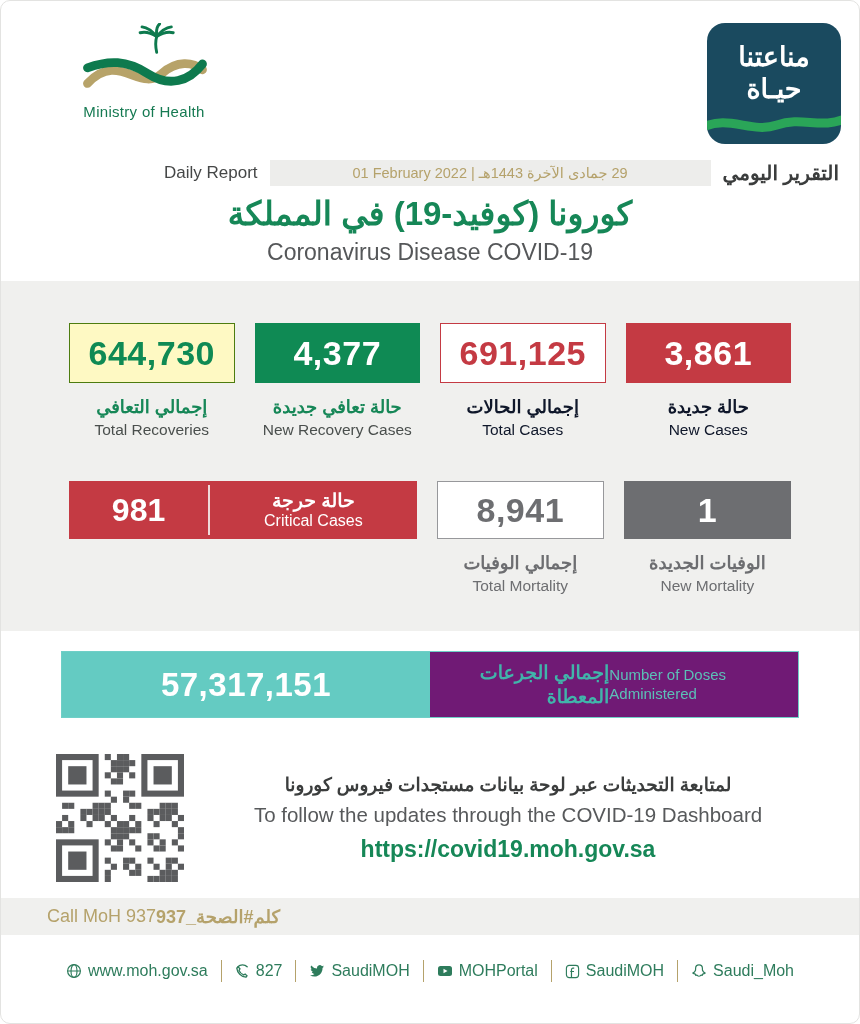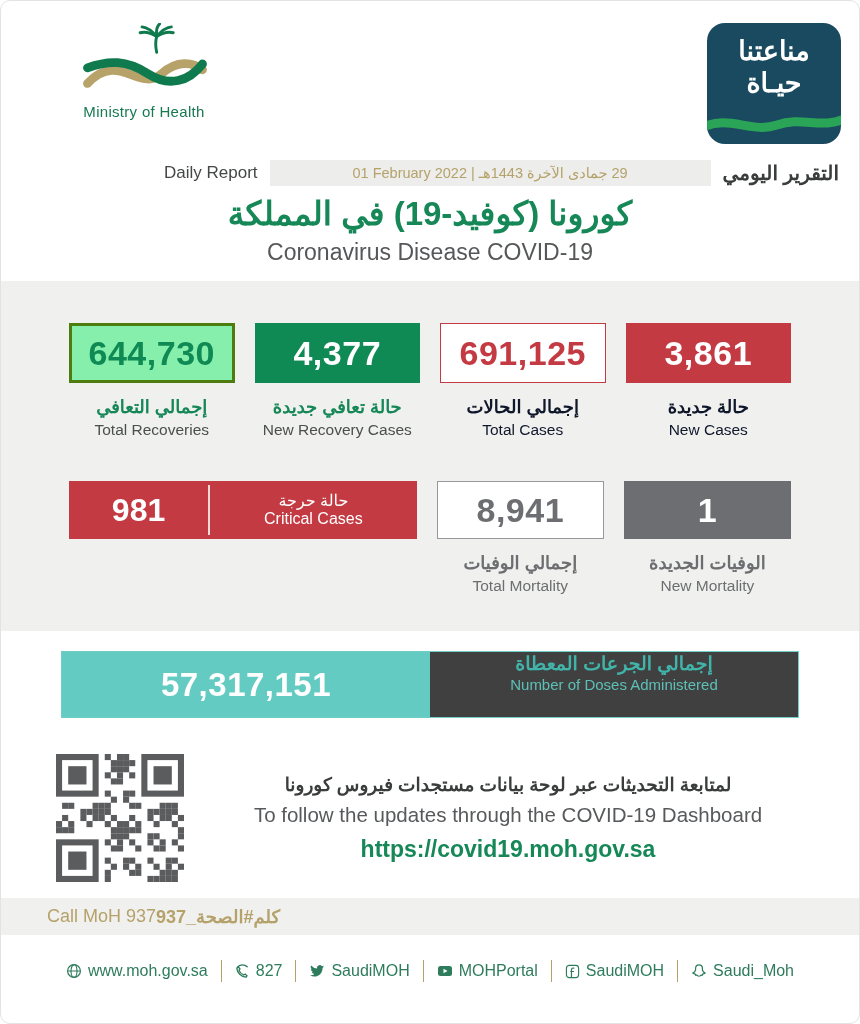--- a/index.html
+++ b/index.html
@@ -12,61 +12,61 @@
   }
   
   .top-row { display:flex; justify-content:space-between; align-items:flex-start; padding:22px 16px 0 48px; }
   .logo-block { width:190px; text-align:center; }
   .logo-ar { font-size:25px; font-weight:bold; color:#b7a369; margin-top:-2px; }
   .logo-en { font-size:15px; color:#167a52; margin-top:2px; letter-spacing:.3px; }
   .badge {
     width:134px; height:121px; background:#1a4a5f; border-radius:18px;
     position:relative; overflow:hidden; margin-right:2px; flex:none;
   }
-  .badge-text { color:#fff; font-weight:bold; font-size:27px; text-align:center; padding-top:13px; line-height:1.18; }
+  .badge-text { color:#fff; font-weight:bold; font-size:27px; text-align:center; padding-top:19px; line-height:1.18; }
   .badge-wave { position:absolute; bottom:6px; left:0; }
   
   .report-row { display:flex; align-items:center; margin:16px 20px 0 163px; }
   .daily-en { font-size:17px; color:#454747; white-space:nowrap; }
   .date-box { flex:1; background:#ededeb; color:#b5a26b; font-size:14.5px; text-align:center;
               padding:5px 10px; margin:0 12px 0 12px; white-space:nowrap; }
   .daily-ar { font-size:20px; font-weight:bold; color:#3b3d3d; white-space:nowrap; }
   
   .title-ar { text-align:center; font-size:33px; font-weight:bold; color:#168757; margin-top:8px; direction:rtl; }
   .title-en { text-align:center; font-size:23px; color:#555759; margin-top:6px; }
   
   .stats-band { background:#f0f0ee; margin-top:15px; padding:42px 68px 36px; }
   .stats-row { display:flex; gap:20px; }
   .stat-col { flex:1; text-align:center; }
   .num-box { height:60px; display:flex; align-items:center; justify-content:center;
              font-size:34px; font-weight:bold; letter-spacing:.5px; }
-  .green-outline { background:#86efac; border:3px solid #4d7c0f; color:#0f8a54; }
+  .green-outline { background:#fef9c3; border:1px solid #4d7c0f; color:#0f8a54; }
   .green-filled  { background:#0f8a54; color:#fff; }
   .red-outline   { background:#fff; border:1px solid #c43a43; color:#c43a43; }
   .red-filled    { background:#c43a43; color:#fff; }
   .gray-outline  { background:#fff; border:1px solid #97989b; color:#6d6e71; }
   .gray-filled   { background:#6d6e71; color:#fff; }
   .lbl-ar { font-size:18px; font-weight:bold; margin-top:13px; direction:rtl; }
   .lbl-en { font-size:15.5px; margin-top:3px; }
   .c-green { color:#168757; } .c-dark { color:#4a4f4d; } .c-red { color:#0f172a; } .c-gray { color:#6d6e71; }
   .row2 { margin-top:42px; }
   .critical-wrap { flex:2.08; }
   .critical-bar { background:#c43a43; height:58px; display:flex; color:#fff; }
   .critical-value { width:40%; display:flex; align-items:center; justify-content:center;
                     font-size:32px; font-weight:bold; }
   .critical-div { width:2px; background:#efd9d9; margin:4px 0; }
   .critical-label { flex:1; display:flex; flex-direction:column; align-items:center; justify-content:center; line-height:1.15; }
-  .critical-ar { font-size:16px; font-weight:normal; direction:rtl; }
+  .critical-ar { font-size:19px; font-weight:bold; direction:rtl; }
   .critical-en { font-size:16px; }
   
   .doses-bar { margin:20px 60px 0; height:67px; border:1px solid #6fcfc7; display:flex; }
   .doses-num { width:50%; background:#64cbc2; color:#fff; display:flex; align-items:center;
                justify-content:center; font-size:33px; font-weight:bold; letter-spacing:.5px; }
-  .doses-label { flex:1; background:#404040; display:flex; flex-direction:column; align-items:center;
-                 justify-content:flex-start; line-height:1.25; }
+  .doses-label { flex:1; background:#701a75; display:flex; align-items:center;
+                 justify-content:flex-end; line-height:1.25; }
   .doses-ar { font-size:19px; font-weight:bold; color:#41b4aa; direction:rtl; }
   .doses-en { font-size:15px; color:#5cc0b7; }
   
   .dash { display:flex; align-items:center; gap:28px; margin:36px 55px 0; }
   .qr { flex:none; }
   .dash-text { flex:1; text-align:center; }
   .dash-ar { font-size:18.5px; font-weight:bold; color:#3b3d3d; direction:rtl; }
   .dash-en { font-size:20.5px; color:#57595b; margin-top:7px; }
   .dash-url { font-size:23px; font-weight:bold; color:#168757; margin-top:9px; cursor:pointer; }
   

